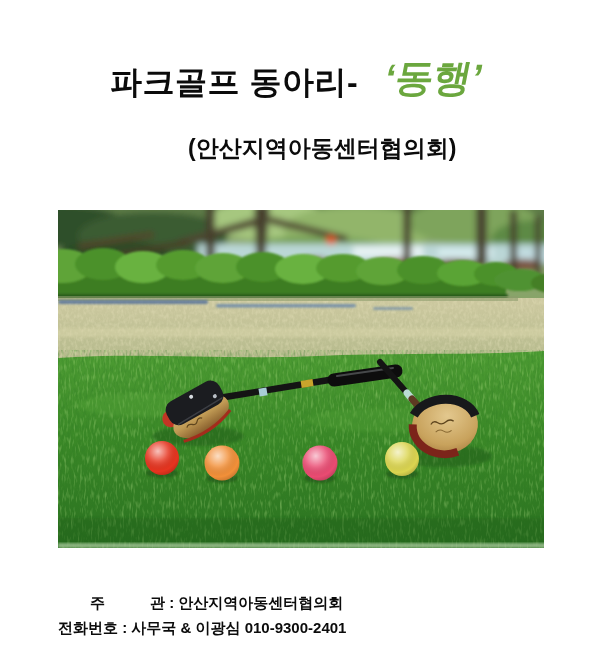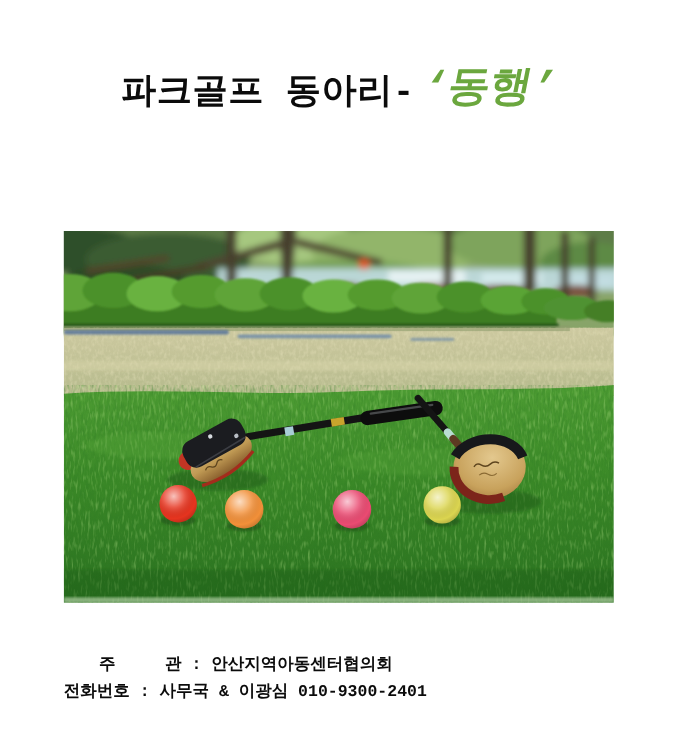--- a/index.html
+++ b/index.html
@@ -2,23 +2,23 @@
 <html style="--accent-green: #6ba73e; --ink: #0b0b0b; --page-bg: #ffffff;"><head>
 <meta charset="utf-8">
 <style>
   :root{
     --accent-green:#6ba73e;
     --ink:#0b0b0b;
     --page-bg:#ffffff;
   }
   html,body{margin:0;padding:0;background:#fff;}
   .page{
-    position:relative;width:612px;height:664px;
+    position:relative;width:544px;height:664px;
     background:var(--page-bg);
-    font-family:Liberation Mono, monospace;
+    font-family:Liberation Sans, sans-serif;
     overflow:hidden;
   }
   .title-main{
     position:absolute;left:110px;top:61px;
     font-size:32px;font-weight:bold;color:var(--ink);
     white-space:nowrap;letter-spacing:0.5px;
   }
   .title-accent{
     position:absolute;left:385px;top:53px;
     font-size:38px;font-weight:bold;color:var(--accent-green);
@@ -41,20 +41,21 @@
   .footer-line.l0{top:594px;margin-left:32px;}
   .footer-line.l1{top:619px;text-align:right;}
 </style>
 </head>
 <body>
 
 <div class="page">
 
   <span class="title-main">파크골프 동아리-</span>
   <span class="title-accent">‘동행’</span>
+  <div class="subtitle">(안산지역아동센터협의회)</div>
 
   <div class="photo">
     <svg width="500" height="338" viewBox="0 0 500 338" xmlns="http://www.w3.org/2000/svg">
       <defs>
         <filter id="fBlur3" x="-20%" y="-20%" width="140%" height="140%">
             <feGaussianBlur stdDeviation="3"></feGaussianBlur>
           </filter>
         <filter id="fBlur2" x="-20%" y="-20%" width="140%" height="140%">
             <feGaussianBlur stdDeviation="1.6"></feGaussianBlur>
           </filter>

